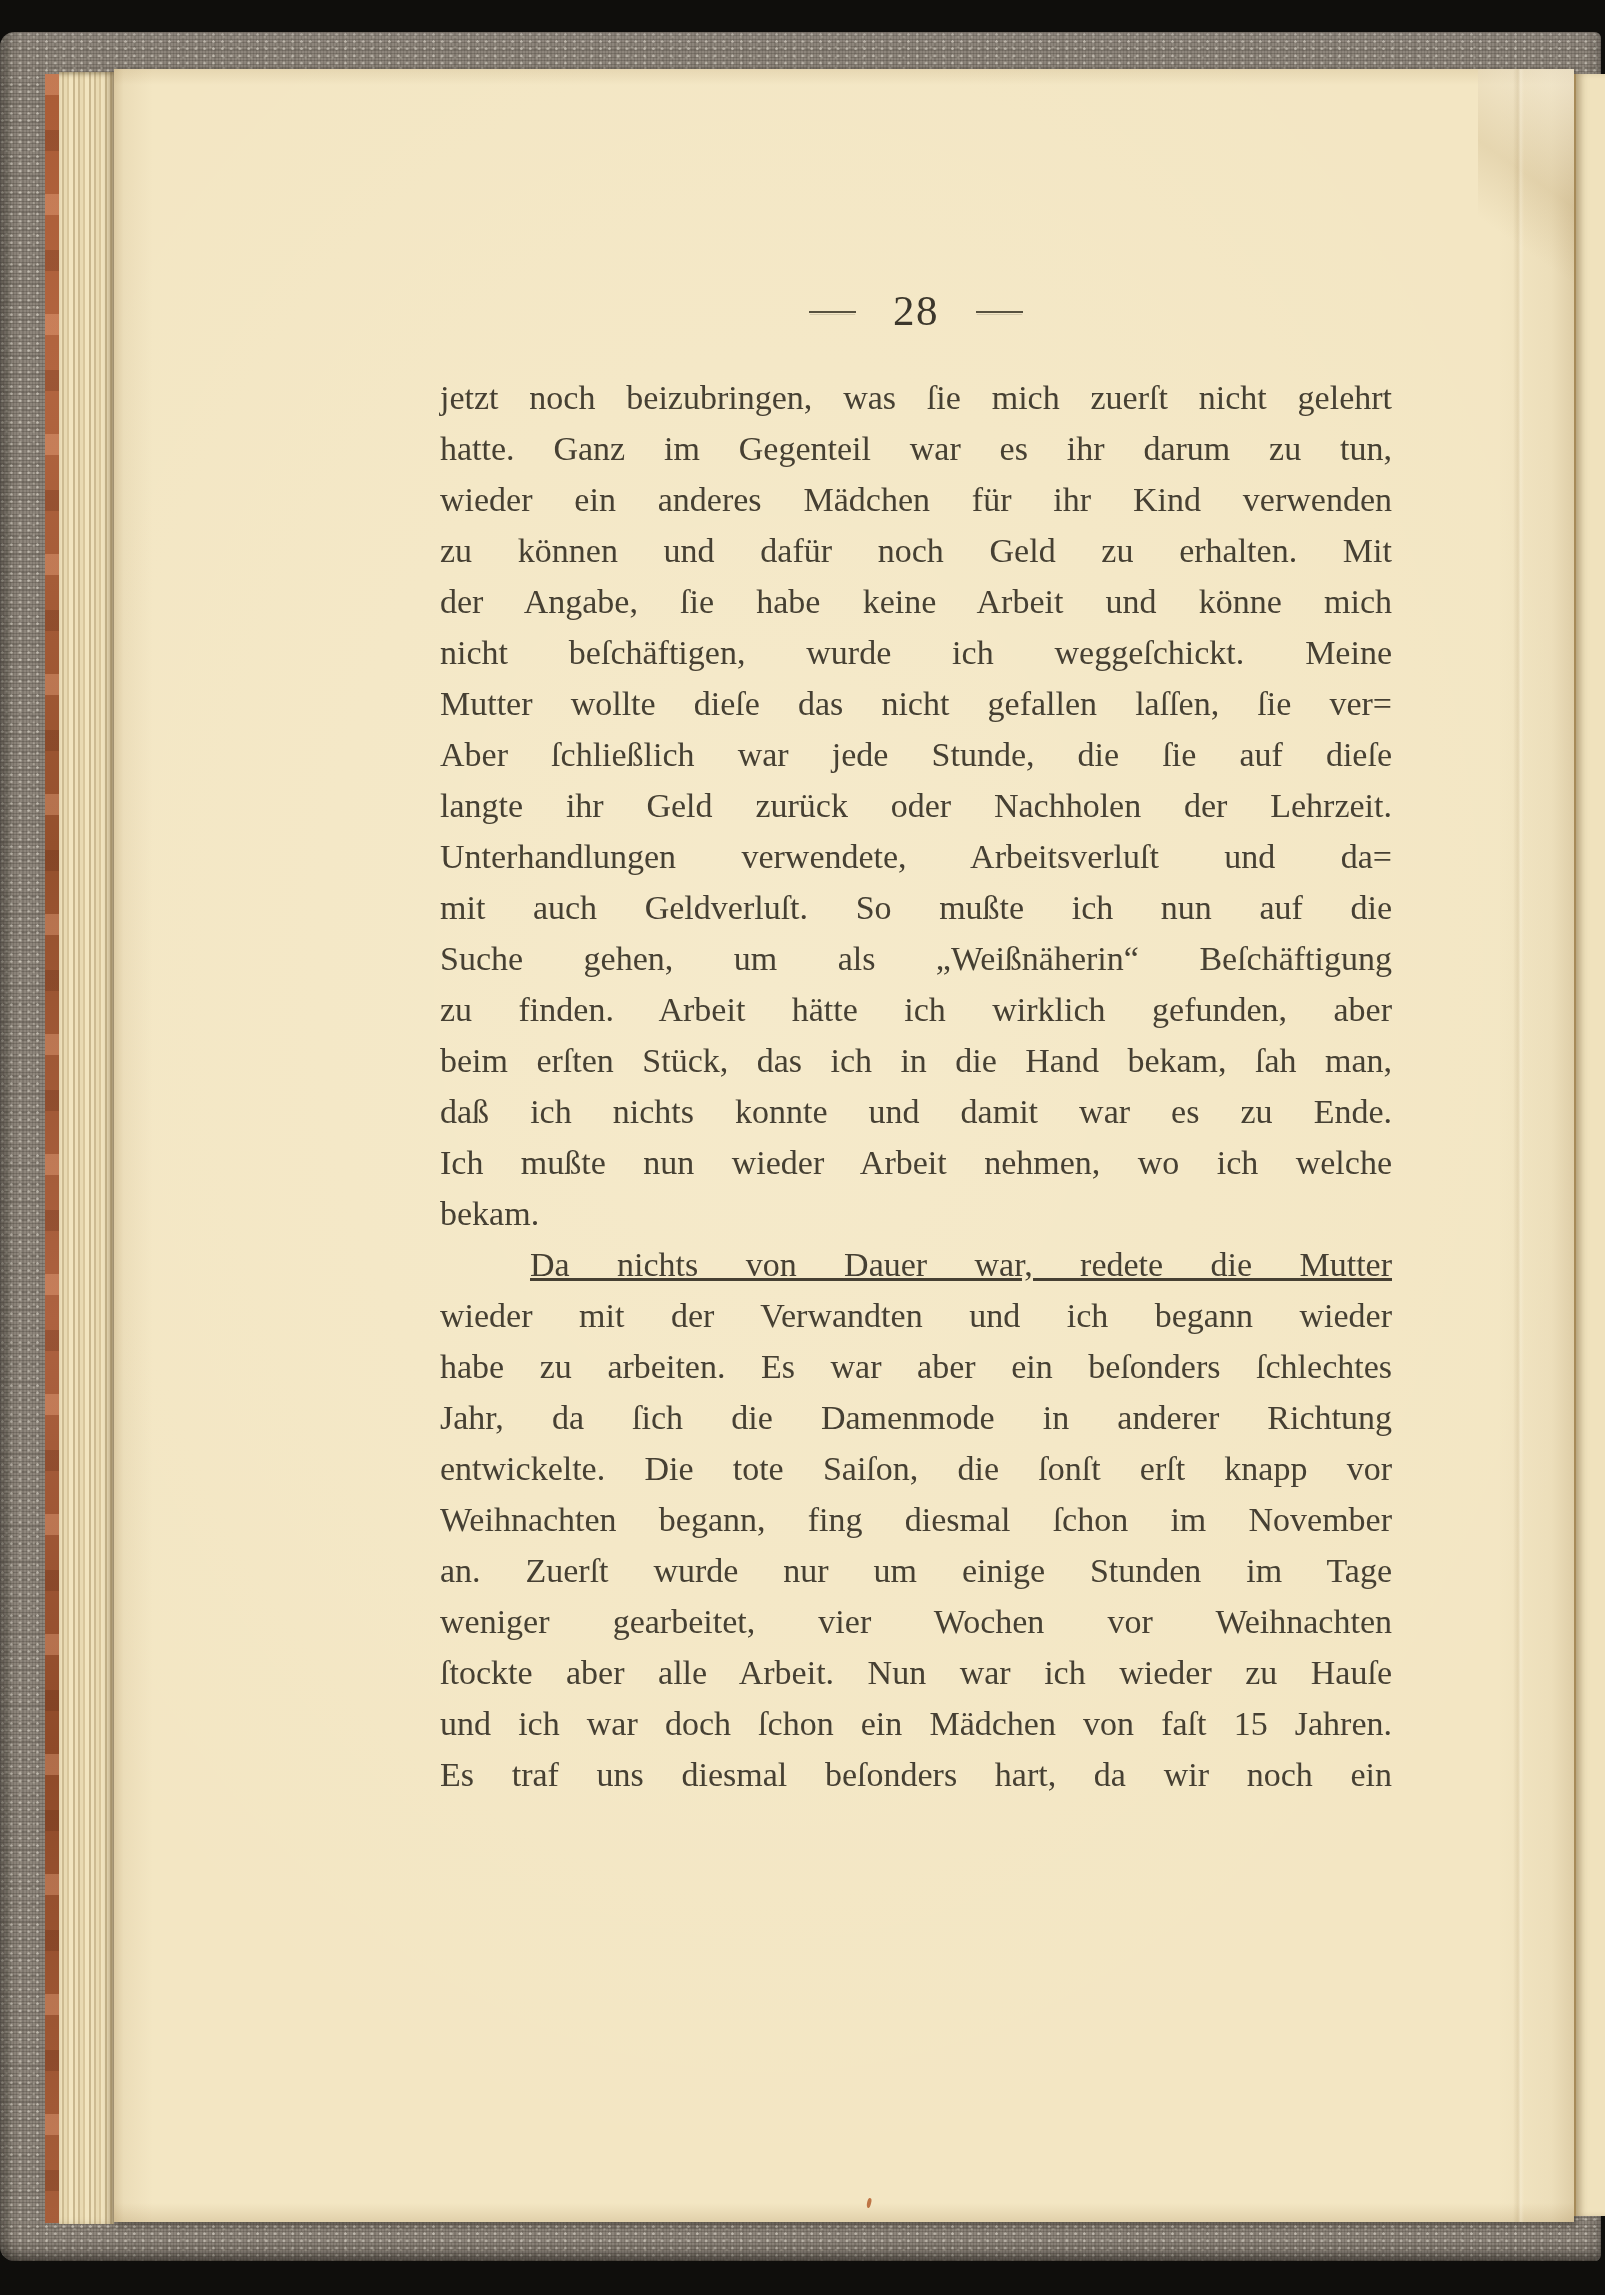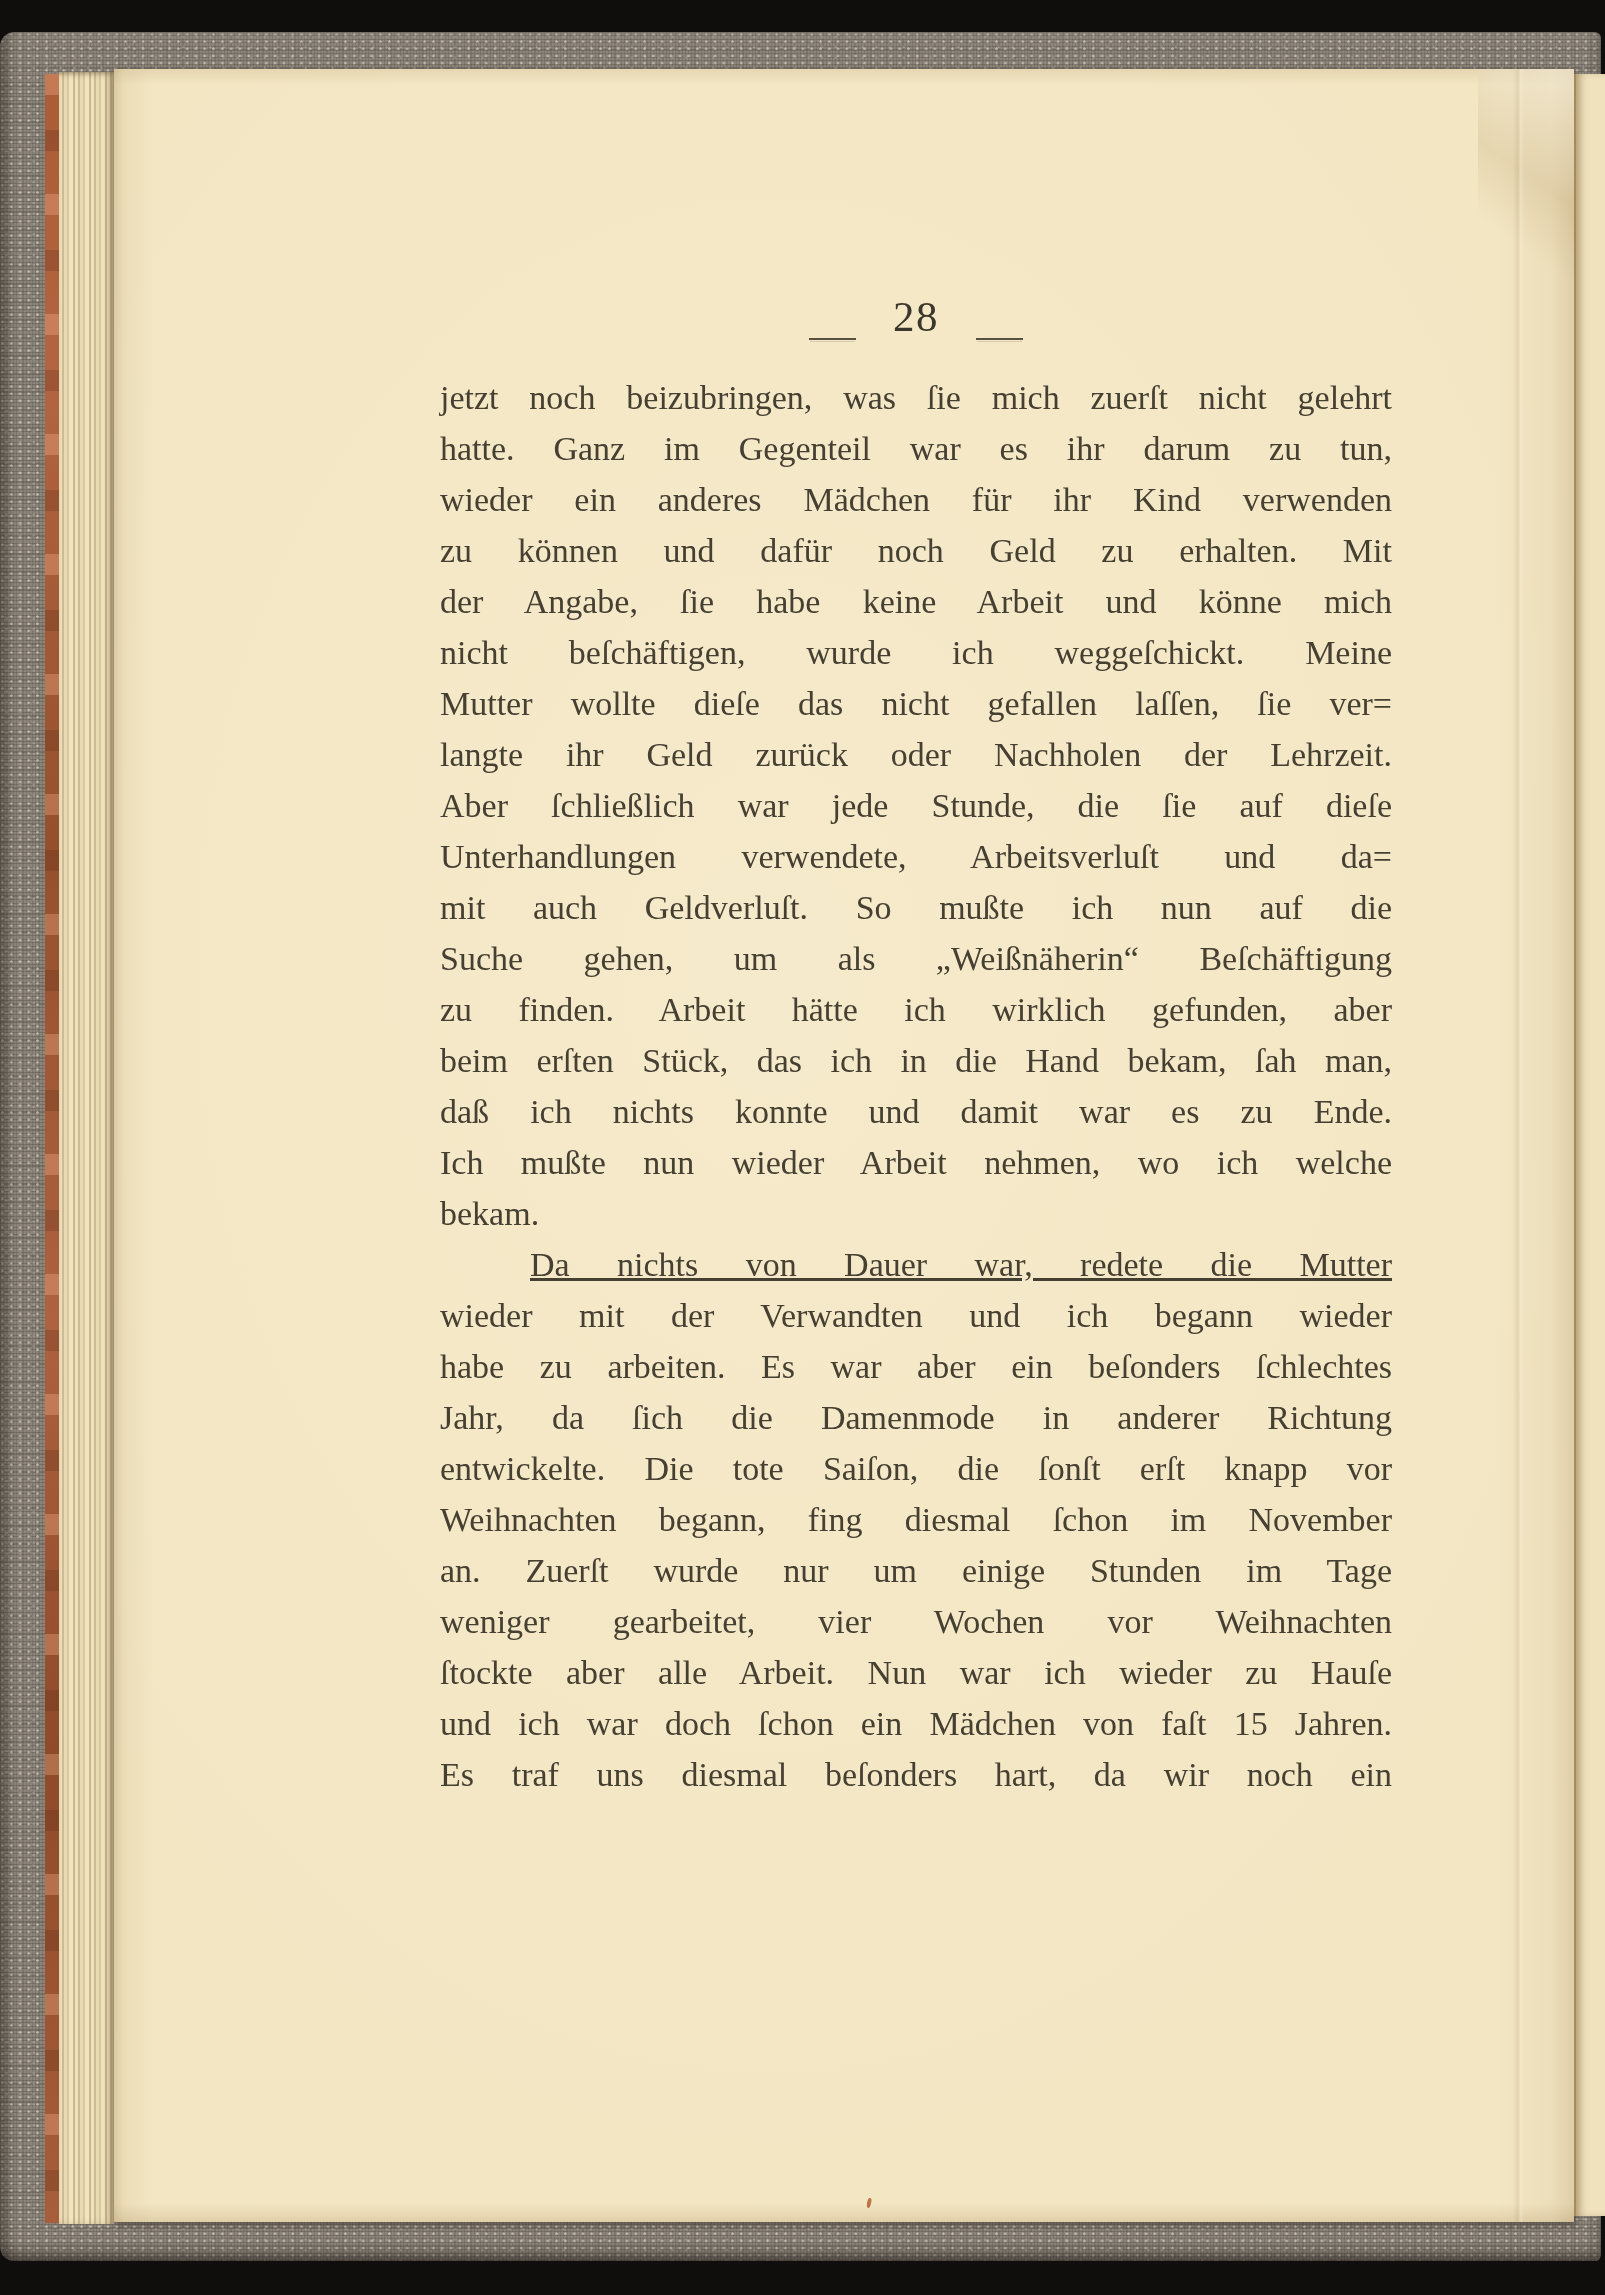--- a/index.html
+++ b/index.html
@@ -64,21 +64,21 @@
   
   .gutter-sliver {
     position:absolute; left:1574px; top:74px; width:32px; height:2142px;
     background:#f0e2bd;
     border-left:2.4px solid #a68a58;
     box-shadow: inset 7.2px 0 8px -4px rgba(108,84,44,0.55);
   }
   
   .page-header {
     position:absolute; left:326px; top:215px; width:952px; height:56px;
-    display:flex; align-items:flex-end; justify-content:center; gap:37px;
+    display:flex; align-items:center; justify-content:center; gap:37px;
   }
   .dash {
     width:47px; height:2.4px; background:#57513f;
     box-shadow:0 2.4px 0 -0.8px rgba(87,81,63,0.45);
   }
   .page-number {
     font-size:43px; color:#3c372c; letter-spacing:1.6px; line-height:1;
     transform:translateY(-1.6px);
   }
   
@@ -118,22 +118,22 @@
     </div>
 
     <div class="page-text">
         <div class="text-line">jetzt noch beizubringen, was ſie mich zuerſt nicht gelehrt</div>
         <div class="text-line">hatte. Ganz im Gegenteil war es ihr darum zu tun,</div>
         <div class="text-line">wieder ein anderes Mädchen für ihr Kind verwenden</div>
         <div class="text-line">zu können und dafür noch Geld zu erhalten. Mit</div>
         <div class="text-line">der Angabe, ſie habe keine Arbeit und könne mich</div>
         <div class="text-line">nicht beſchäftigen, wurde ich weggeſchickt. Meine</div>
         <div class="text-line">Mutter wollte dieſe das nicht gefallen laſſen, ſie ver=</div>
+        <div class="text-line">Aber ſchließlich war jede Stunde, die ſie auf dieſe</div>
         <div class="text-line">langte ihr Geld zurück oder Nachholen der Lehrzeit.</div>
-        <div class="text-line">Aber ſchließlich war jede Stunde, die ſie auf dieſe</div>
         <div class="text-line">Unterhandlungen verwendete, Arbeitsverluſt und da=</div>
         <div class="text-line">mit auch Geldverluſt. So mußte ich nun auf die</div>
         <div class="text-line">Suche gehen, um als „Weißnäherin“ Beſchäftigung</div>
         <div class="text-line">zu finden. Arbeit hätte ich wirklich gefunden, aber</div>
         <div class="text-line">beim erſten Stück, das ich in die Hand bekam, ſah man,</div>
         <div class="text-line">daß ich nichts konnte und damit war es zu Ende.</div>
         <div class="text-line">Ich mußte nun wieder Arbeit nehmen, wo ich welche</div>
         <div class="text-line no-justify">bekam.</div>
         <div class="text-line indent">Da nichts von Dauer war, redete die Mutter</div>
         <div class="text-line">wieder mit der Verwandten und ich begann wieder</div>

